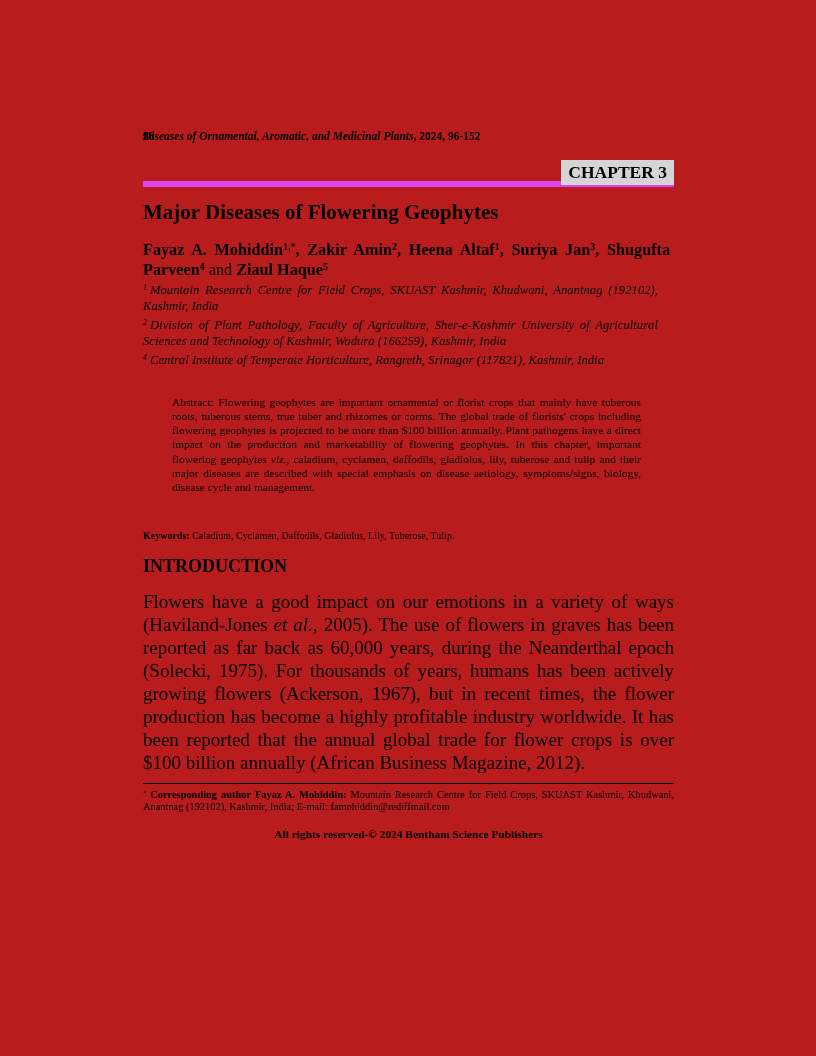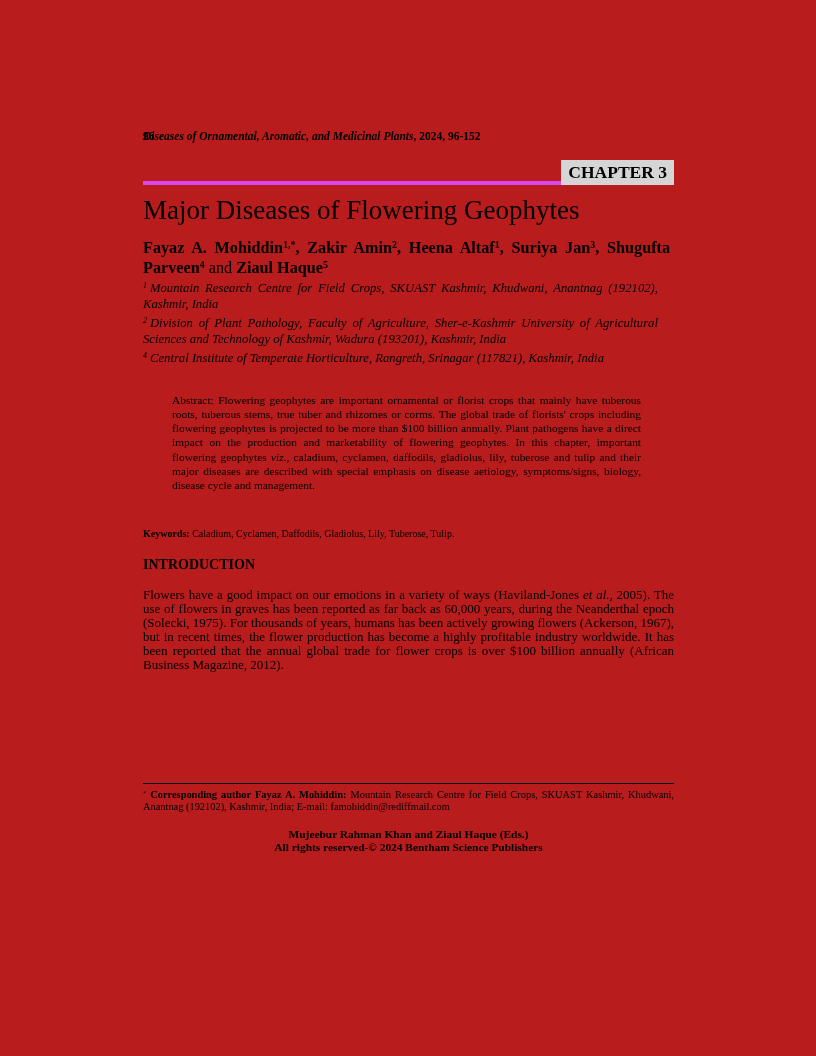--- a/index.html
+++ b/index.html
@@ -27,40 +27,40 @@
     font-weight: bold;
     line-height: 14px;
     height: 14px;
   }
   .page-number { position: absolute; left: 0; top: 0; }
   .running-title { display: block; }
   .running-title .jtitle { font-style: italic; }
   
   .chapter-row {
     margin-top: 14px;
-    border-bottom: 4px solid #d946ef;
+    border-bottom: 6px solid #d946ef;
     display: flex;
     justify-content: flex-end;
     align-items: flex-end;
     height: 24px;
   }
   .chapter-badge {
     font-weight: bold;
     font-size: 17.5px;
     line-height: 20px;
     padding: 2px 7px 3px 7px;
     position: relative;
     top: 4px;
   }
   
   .doc-title {
     margin: 13px 0 0 0;
-    font-size: 27px;
+    font-size: 21px;
     line-height: 24px;
-    font-weight: normal;
+    font-weight: bold;
   }
   
   .authors {
     margin: 17px 4px 0 0;
     font-size: 16.2px;
     line-height: 19.5px;
     font-weight: bold;
     text-align: justify;
   }
   .author-pre { font-weight: normal; }
@@ -93,29 +93,29 @@
   
   .keywords {
     margin: 33px 0 0 0;
     font-size: 10px;
     line-height: 16px;
   }
   .keywords-label { font-weight: bold; }
   
   .section-heading {
     margin: 14px 0 0 0;
-    font-size: 14px;
+    font-size: 18px;
     line-height: 17px;
     font-weight: bold;
   }
   
   .body-para {
     margin: 15px 0 12px 0;
-    font-size: 13px;
-    line-height: 14px;
+    font-size: 19px;
+    line-height: 23px;
     text-align: justify;
   }
   .body-para .ital { font-style: italic; }
   
   .bottom-block {
     position: absolute;
     left: 143px;
     top: 783px;
     width: 531px;
   }
@@ -148,33 +148,32 @@
 
     <div class="chapter-row">
       <span class="chapter-badge" style="background:#d5d5d5;">CHAPTER 3</span>
     </div>
 
     <h1 class="doc-title">Major Diseases of Flowering Geophytes</h1>
 
     <p class="authors"><span><span class="author-pre"></span><span>Fayaz A. Mohiddin</span><span class="sup">1,*</span><span>, </span></span><span><span class="author-pre"></span><span>Zakir Amin</span><span class="sup">2</span><span>, </span></span><span><span class="author-pre"></span><span>Heena Altaf</span><span class="sup">1</span><span>, </span></span><span><span class="author-pre"></span><span>Suriya Jan</span><span class="sup">3</span><span>, </span></span><span><span class="author-pre"></span><span>Shugufta Parveen</span><span class="sup">4</span><span> </span></span><span><span class="author-pre">and </span><span>Ziaul Haque</span><span class="sup">5</span><span></span></span></p>
 
     <p class="affil"><span class="sup">1</span><span>Mountain Research Centre for Field Crops, SKUAST Kashmir, Khudwani, Anantnag (192102), Kashmir, India</span></p>
-    <p class="affil"><span class="sup">2</span><span>Division of Plant Pathology, Faculty of Agriculture, Sher-e-Kashmir University of Agricultural Sciences and Technology of Kashmir, Wadura (193201), Kashmir, India</span></p>
+    <p class="affil"><span class="sup">2</span><span>Division of Plant Pathology, Faculty of Agriculture, Sher-e-Kashmir University of Agricultural Sciences and Technology of Kashmir, Wadura (166259), Kashmir, India</span></p>
     <p class="affil"><span class="sup">4</span><span>Central Institute of Temperate Horticulture, Rangreth, Srinagar (117821), Kashmir, India</span></p>
 
     <div class="abstract"><span class="abstract-label">Abstract:</span><span> Flowering geophytes are important ornamental or florist crops that mainly have tuberous roots, tuberous stems, true tuber and rhizomes or corms. The global trade of florists' crops including flowering geophytes is projected to be more than $100 billion annually. Plant pathogens have a direct impact on the production and marketability of flowering geophytes. In this chapter, important flowering geophytes </span><span class="ital">viz</span><span>., caladium, cyclamen, daffodils, gladiolus, lily, tuberose and tulip and their major diseases are described with special emphasis on disease aetiology, symptoms/signs, biology, disease cycle and management.</span></div>
 
     <p class="keywords"><span class="keywords-label">Keywords:</span><span> Caladium, Cyclamen, Daffodils, Gladiolus, Lily, Tuberose, Tulip.</span></p>
 
     <h2 class="section-heading">INTRODUCTION</h2>
 
     <p class="body-para"><span>Flowers have a good impact on our emotions in a variety of ways (Haviland-Jones </span><span class="ital">et al.,</span><span> 2005). The use of flowers in graves has been reported as far back as 60,000 years, during the Neanderthal epoch (Solecki, 1975). For thousands of years, humans has been actively growing flowers (Ackerson, 1967), but in recent times, the flower production has become a highly profitable industry worldwide. It has been reported that the annual global trade for flower crops is over $100 billion annually (African Business Magazine, 2012).</span></p>
 
   </div>
 
   <div class="bottom-block">
     <div class="footnote"><span class="sup">*</span><span class="footnote-label"> Corresponding author Fayaz A. Mohiddin:</span><span> Mountain Research Centre for Field Crops, SKUAST Kashmir, Khudwani, Anantnag (192102), Kashmir, India; E-mail: famohiddin@rediffmail.com</span></div>
     <div class="pub-footer">
-      <div>Mujeebur Rahman Khan and Ziaul Haque (Eds.)</div>
       <div>All rights reserved-© 2024 Bentham Science Publishers</div>
     </div>
   </div>
 </div>
 
 </body></html>

